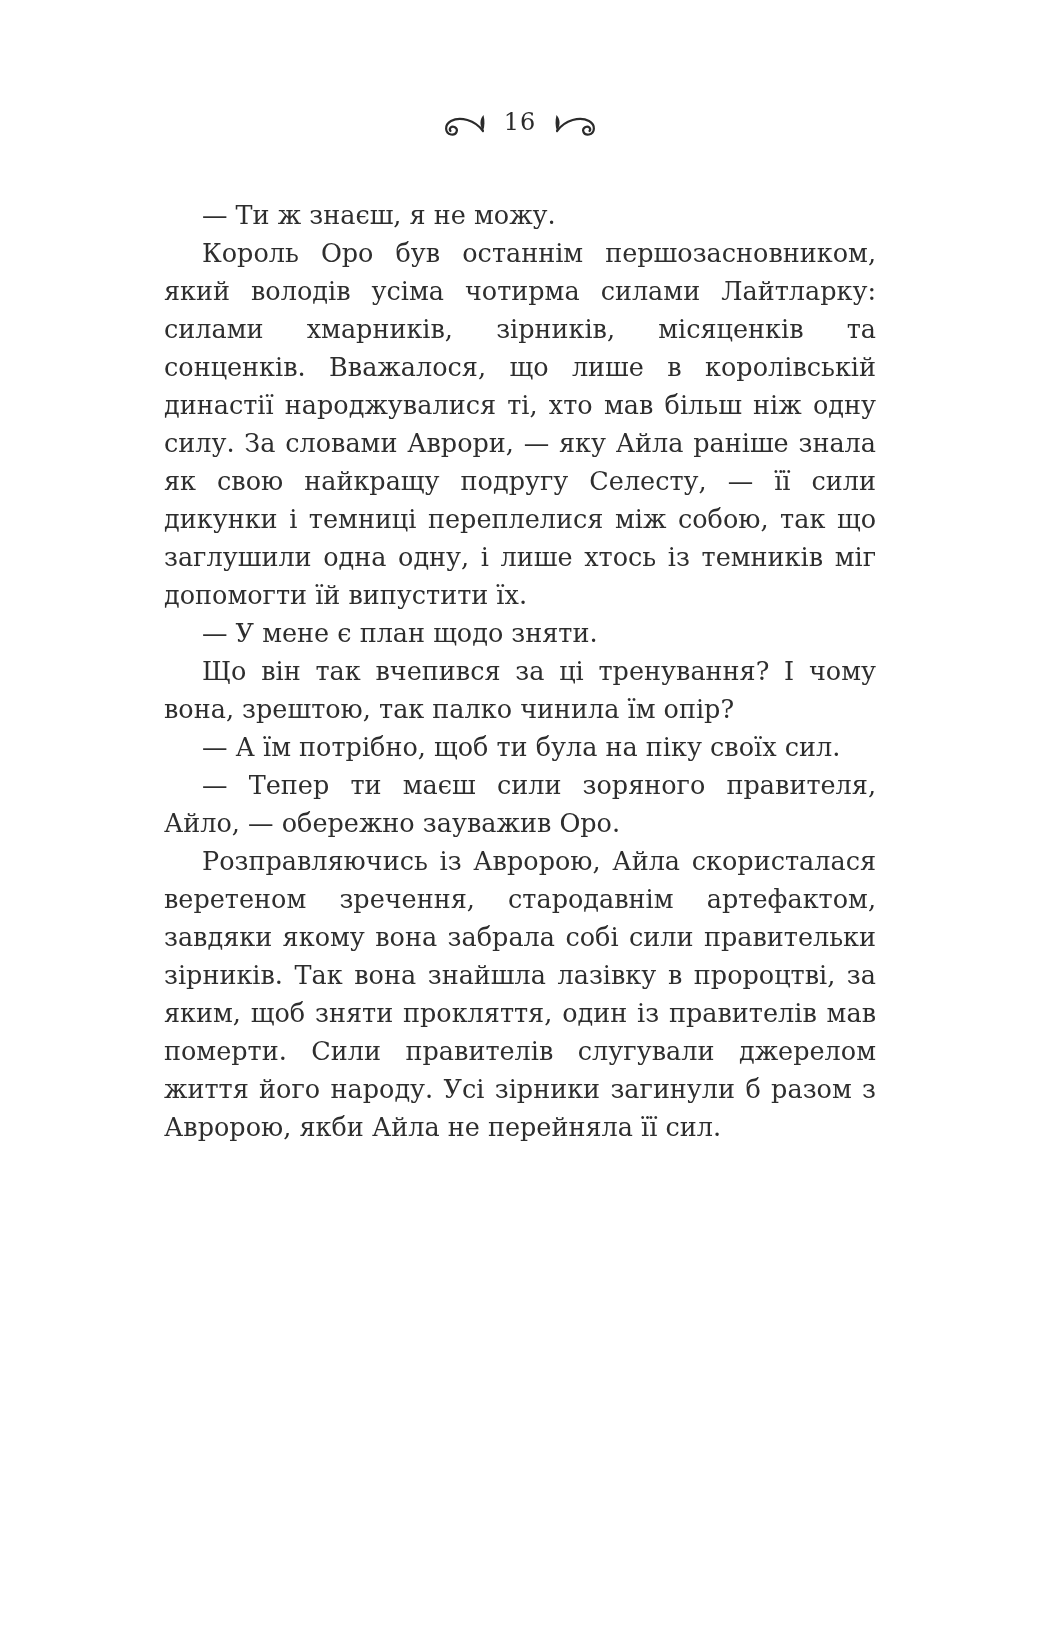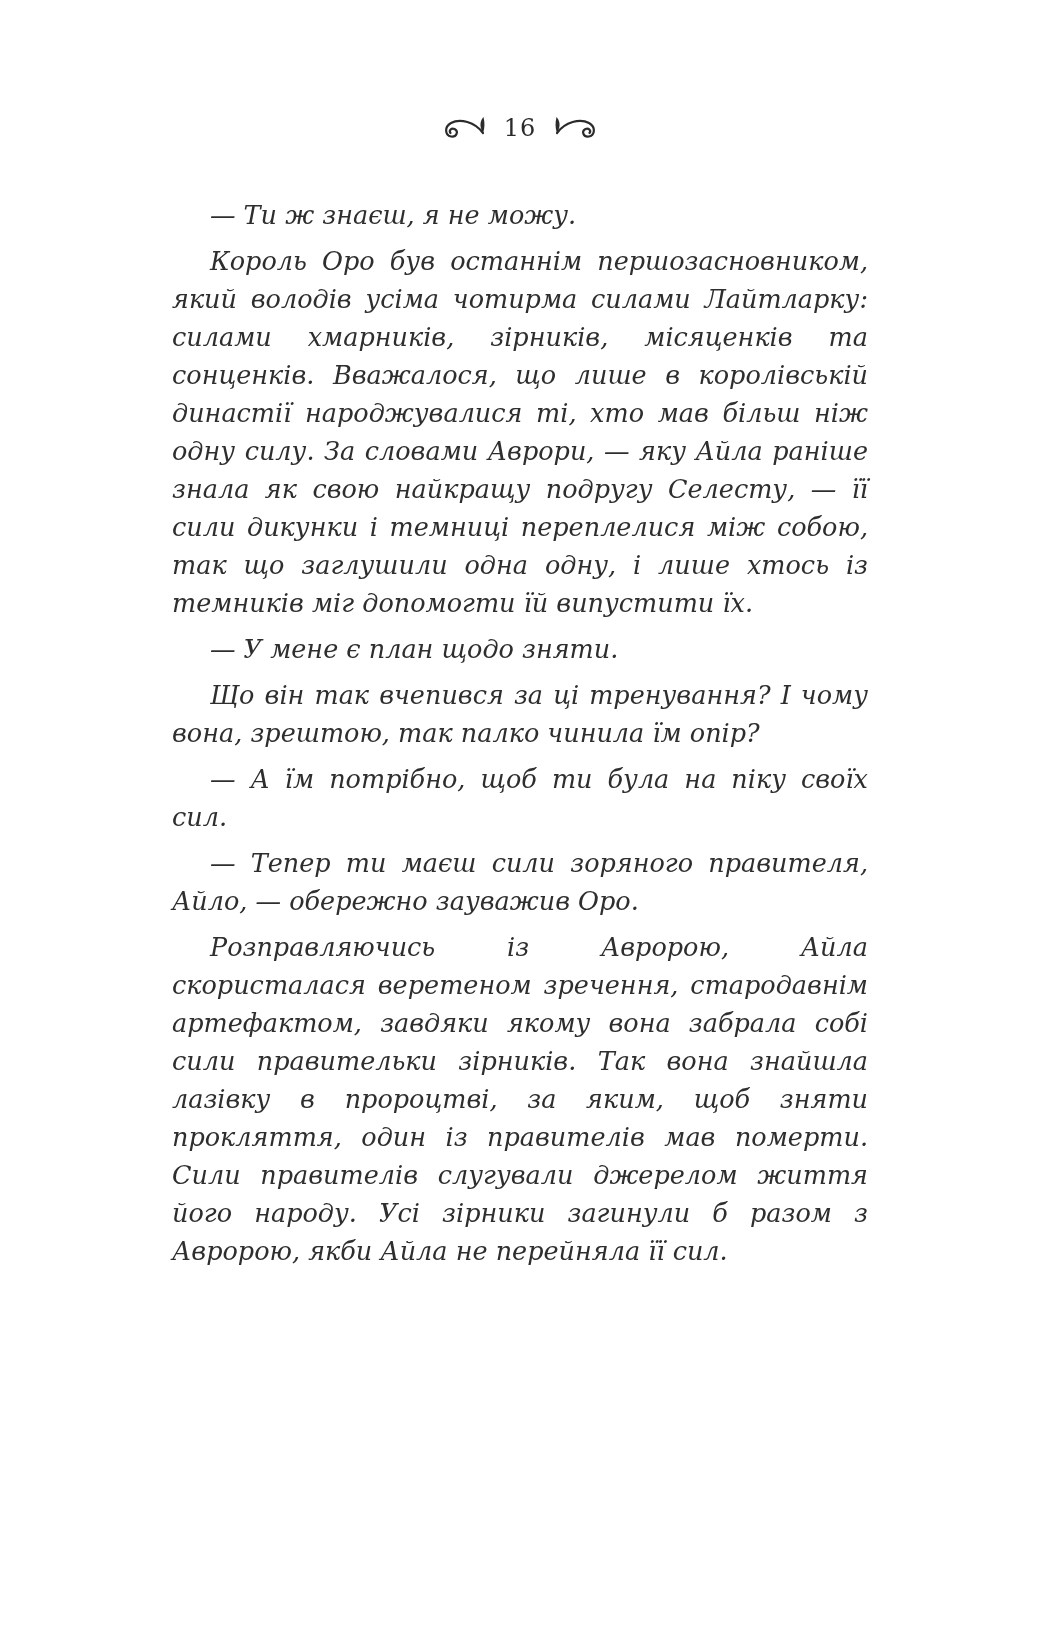--- a/index.html
+++ b/index.html
@@ -12,21 +12,21 @@
     width: 1040px;
     height: 1630px;
     background: #ffffff;
     overflow: hidden;
     font-family: "DejaVu Serif", "Liberation Serif", serif;
     color: #2e2e2e;
   }
   .page-header {
     display: flex;
     justify-content: center;
-    align-items: flex-end;
+    align-items: flex-start;
     gap: 18px;
     padding-top: 112px;
     height: 30px;
   }
   .page-number {
     font-size: 24px;
     letter-spacing: 1px;
     color: #2b2b2b;
     line-height: 1;
     transform: translateY(-2px);
@@ -44,24 +44,23 @@
   .text-block {
     width: 712px;
     margin: 54px auto 0 auto;
     font-size: 25.5px;
     line-height: 38px;
     text-align: justify;
     hyphens: auto;
     -webkit-hyphens: auto;
   }
   .text-block p {
-    margin: 8px;
+    margin: 0;
     padding: 0;
     text-indent: 38px;
-    font-style: italic;
   }
 </style>
 </head>
 <body>
 
 <div class="page">
 
   <header class="page-header">
     <span class="flourish">
       <svg width="48" height="28" viewBox="0 0 48 28" aria-hidden="true">

